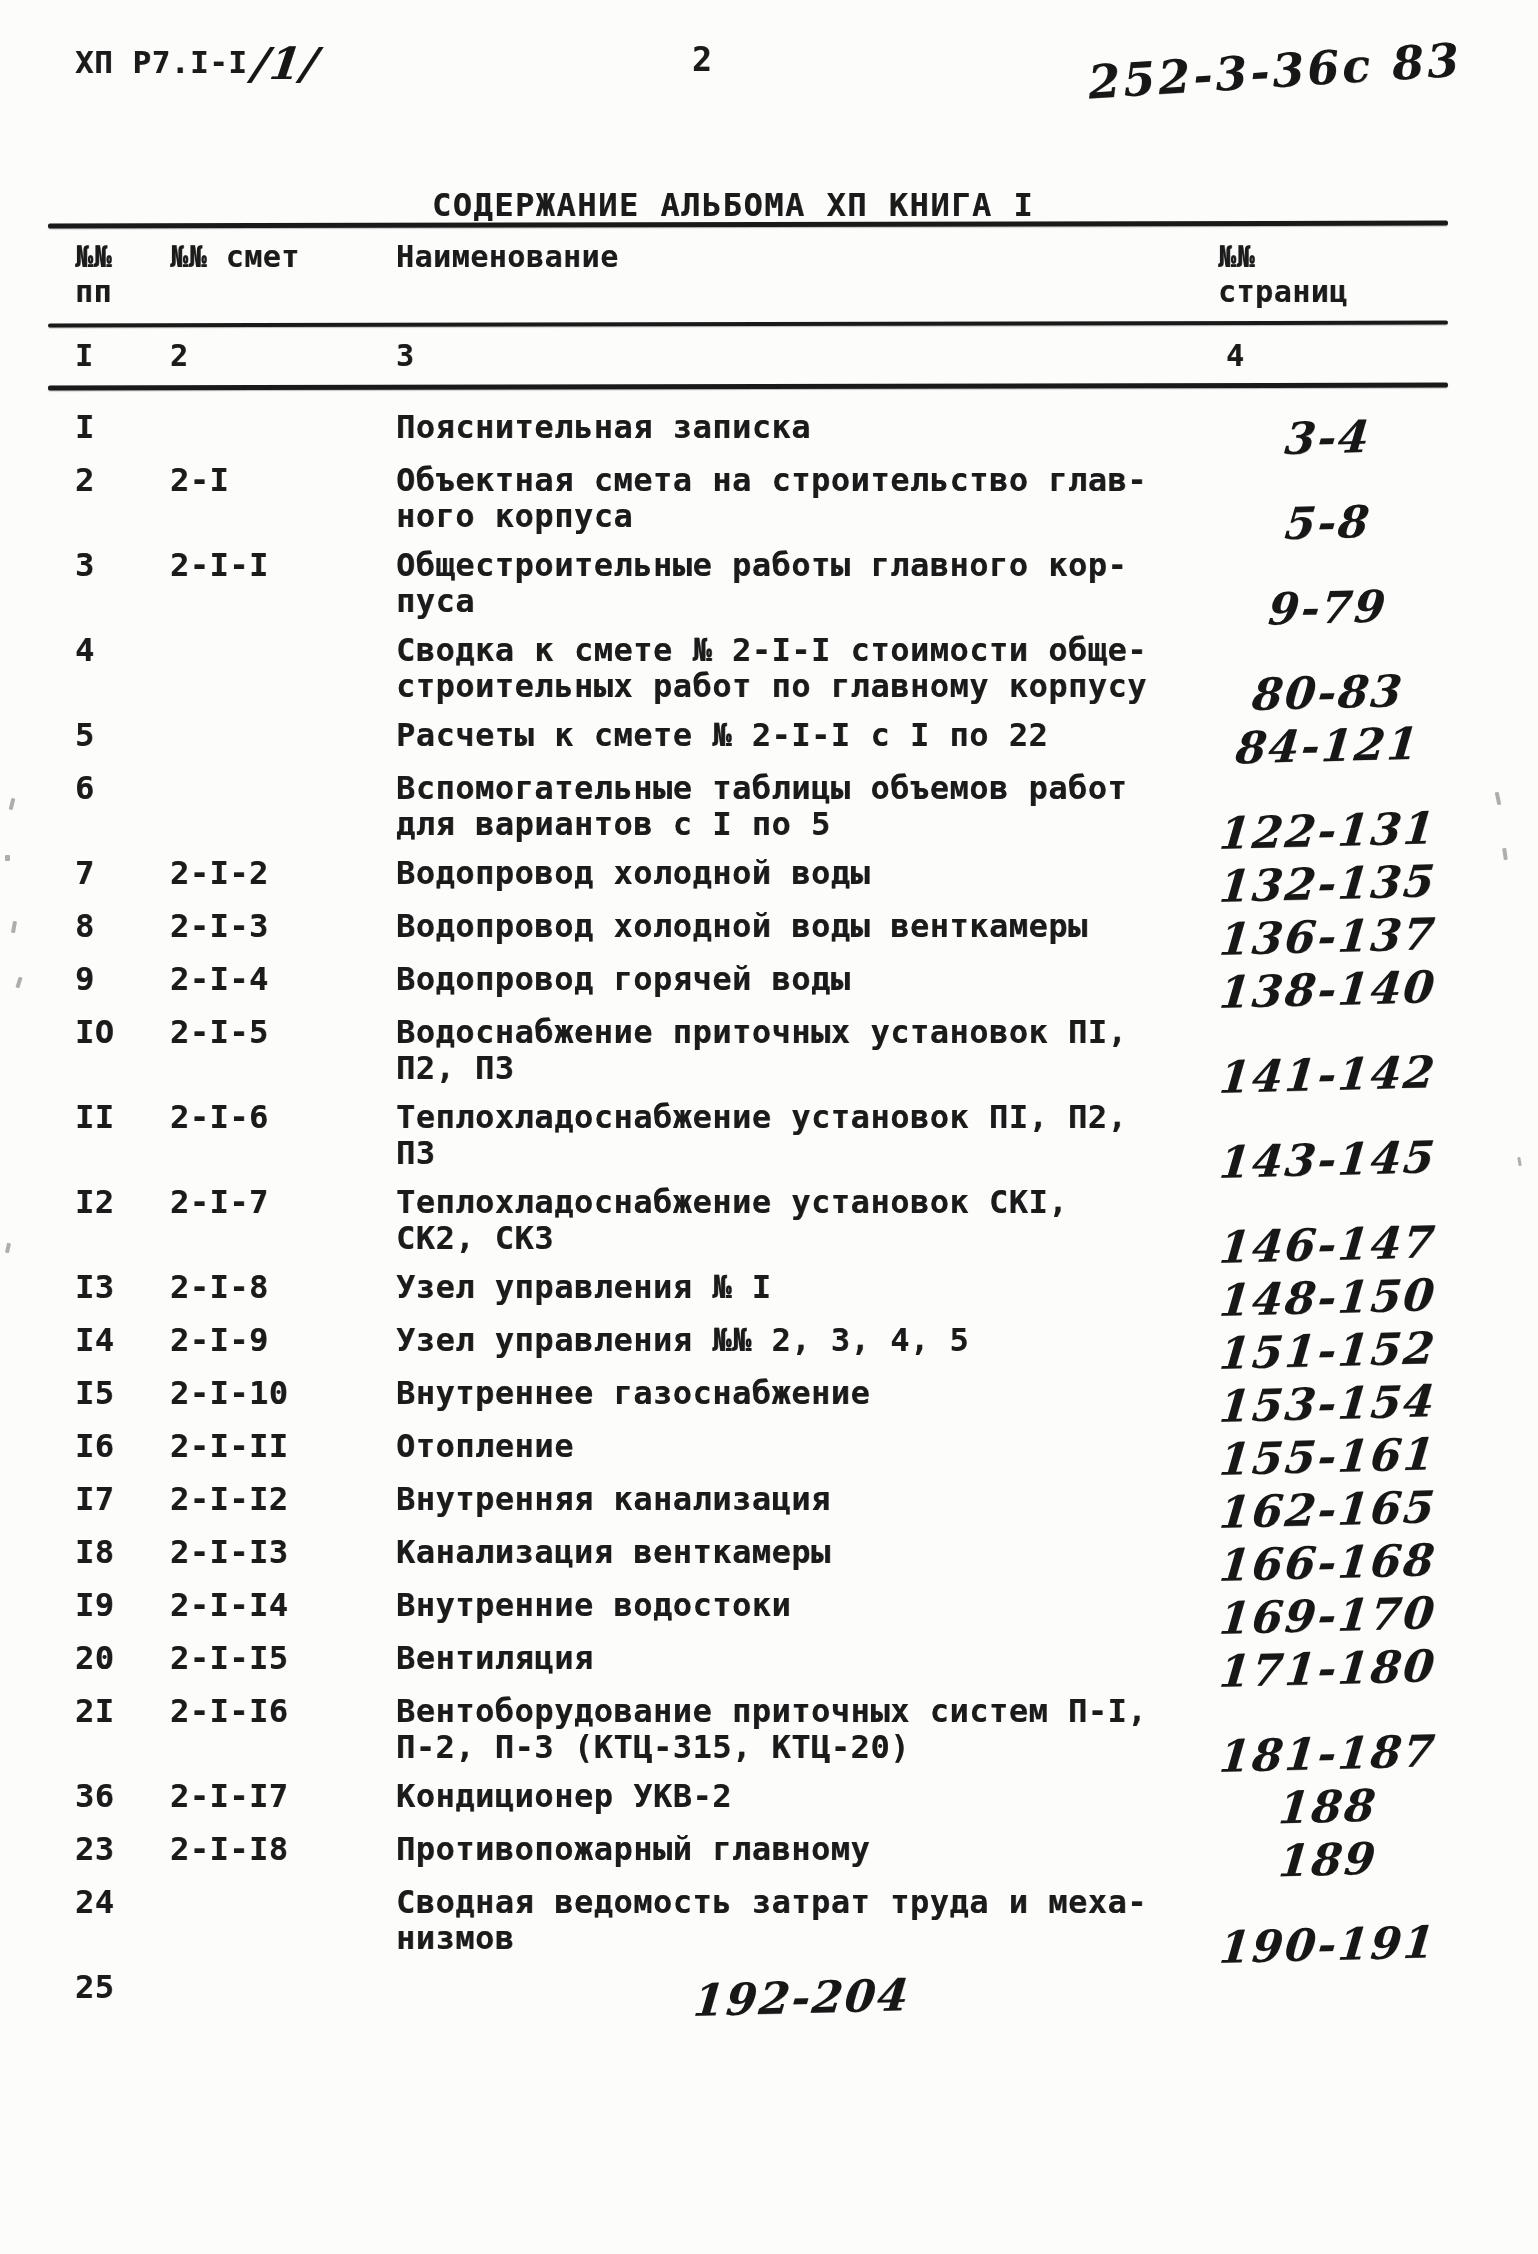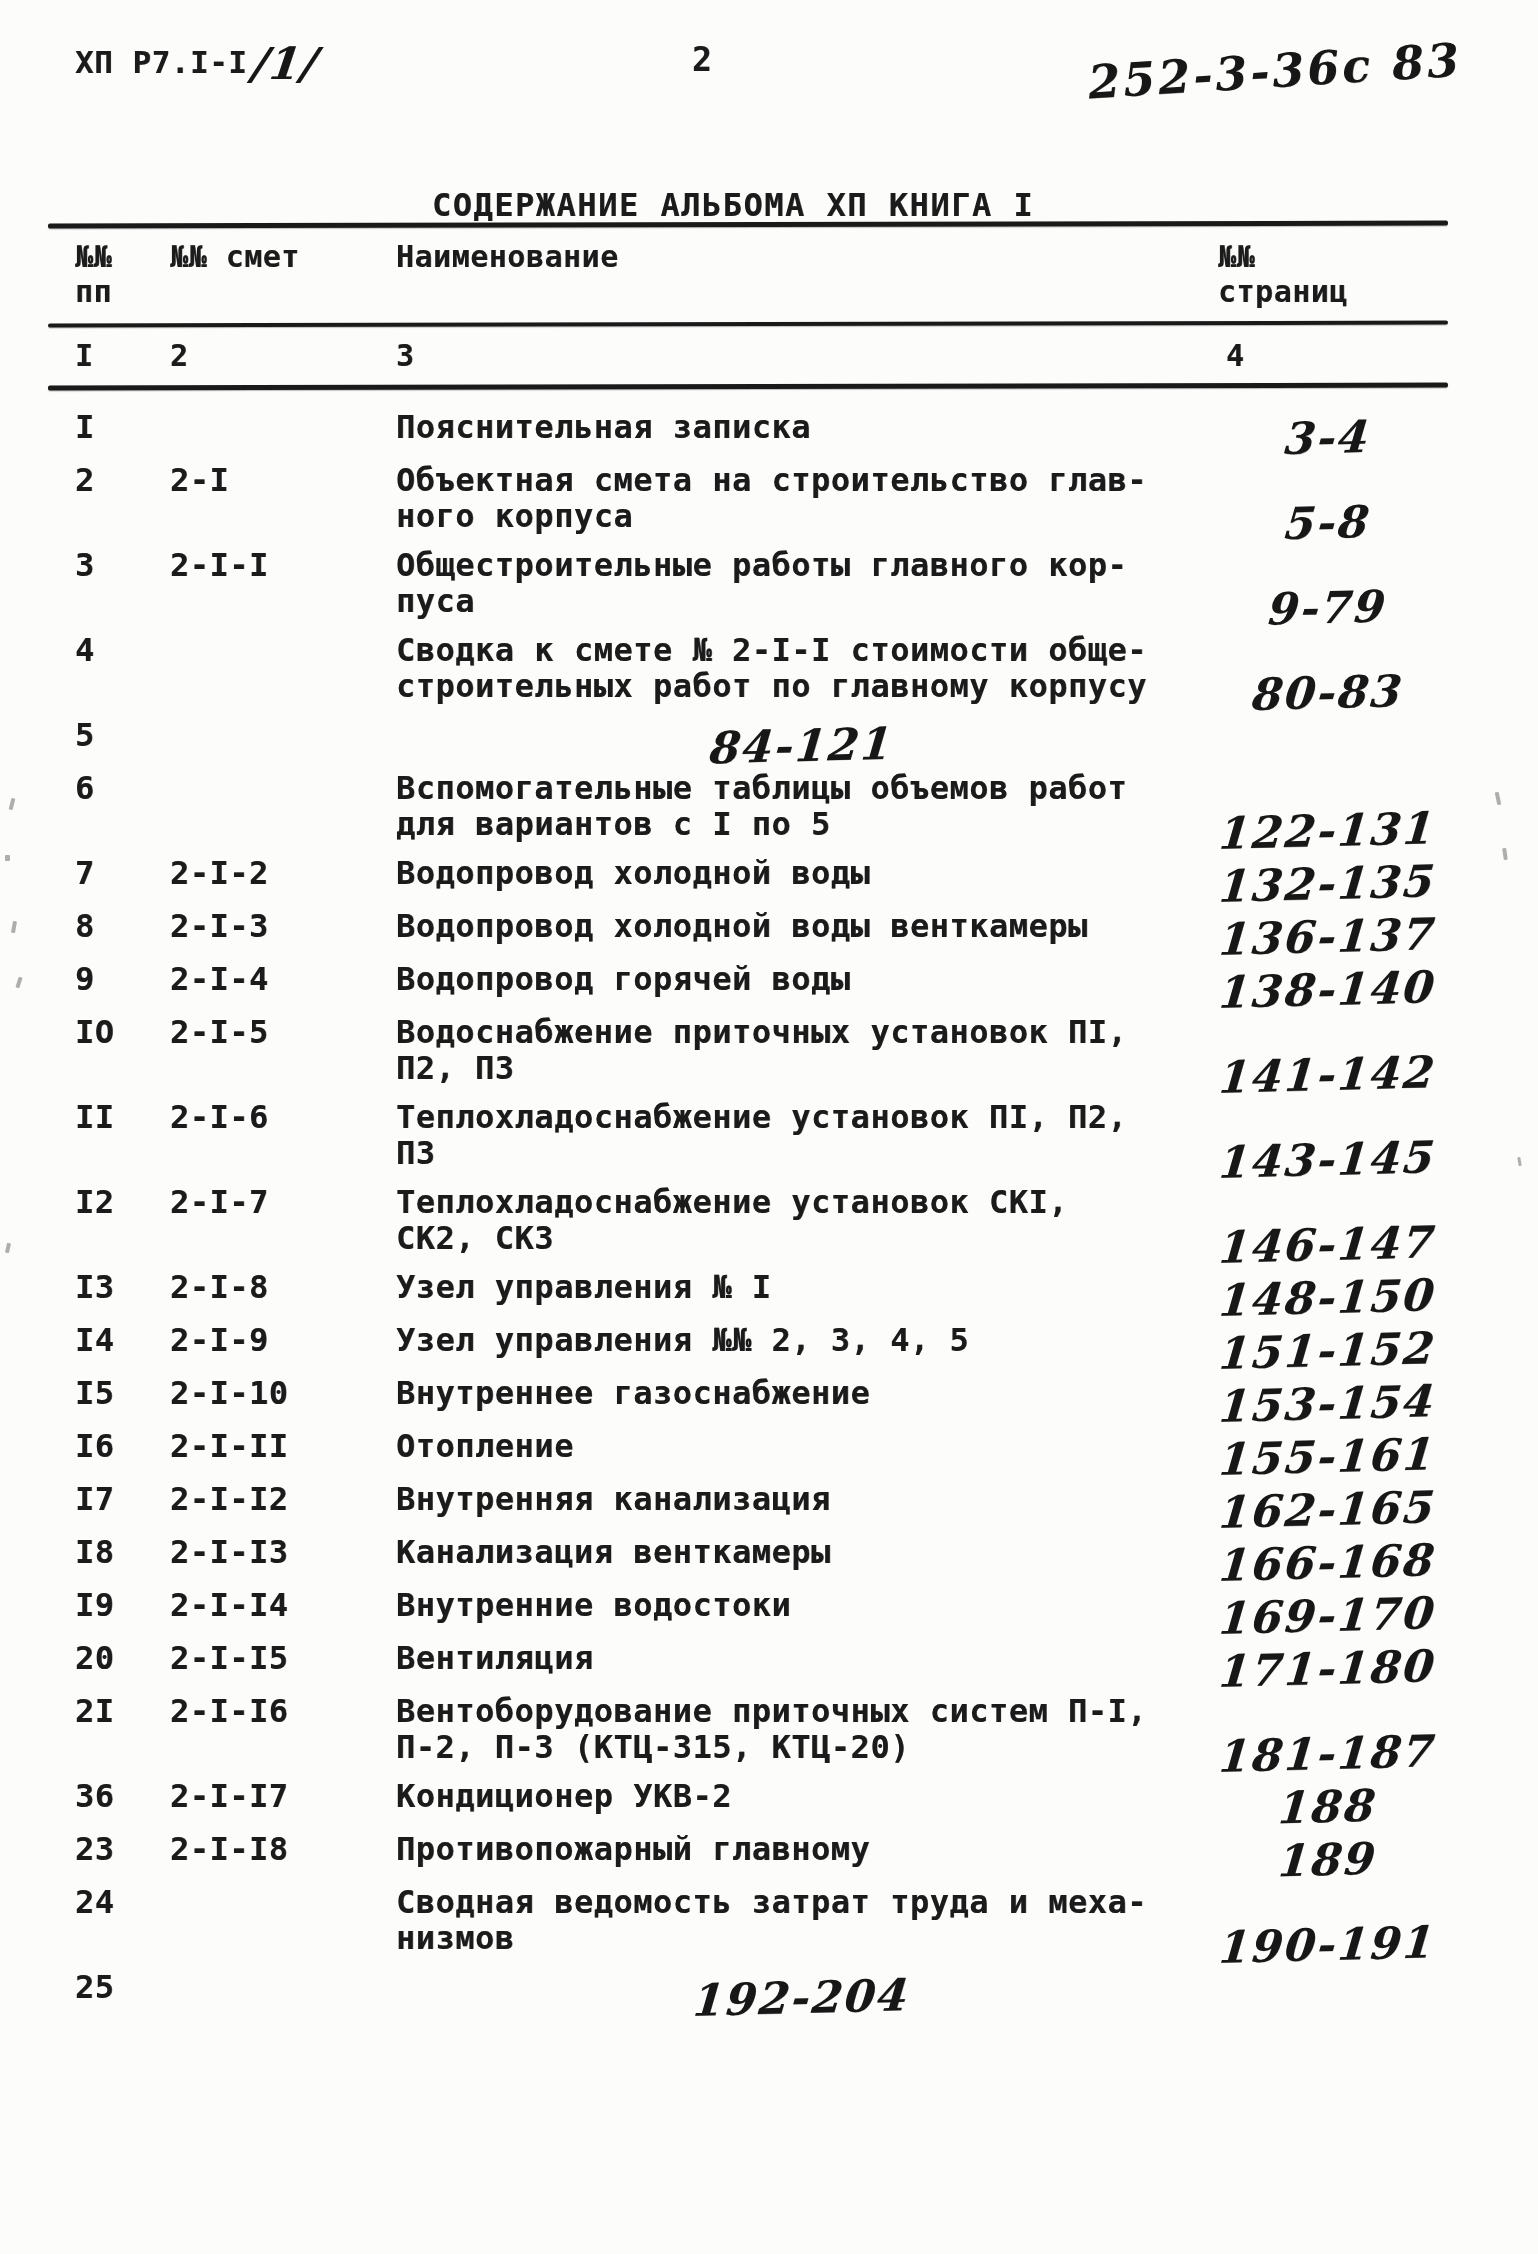--- a/index.html
+++ b/index.html
@@ -128,20 +128,21 @@
       <div class="c1">4</div>
       <div class="c2"></div>
       <div class="c3">Сводка к смете № 2-I-I стоимости обще-
 строительных работ по главному корпусу</div>
       <div class="c4 hand">80-83</div>
     </div>
 
     <div class="trow typed">
       <div class="c1">5</div>
       <div class="c2"></div>
+      <div class="c3">Расчеты к смете № 2-I-I с I по 22</div>
       <div class="c4 hand">84-121</div>
     </div>
 
     <div class="trow typed">
       <div class="c1">6</div>
       <div class="c2"></div>
       <div class="c3">Вспомогательные таблицы объемов работ
 для вариантов с I по 5</div>
       <div class="c4 hand">122-131</div>
     </div>

